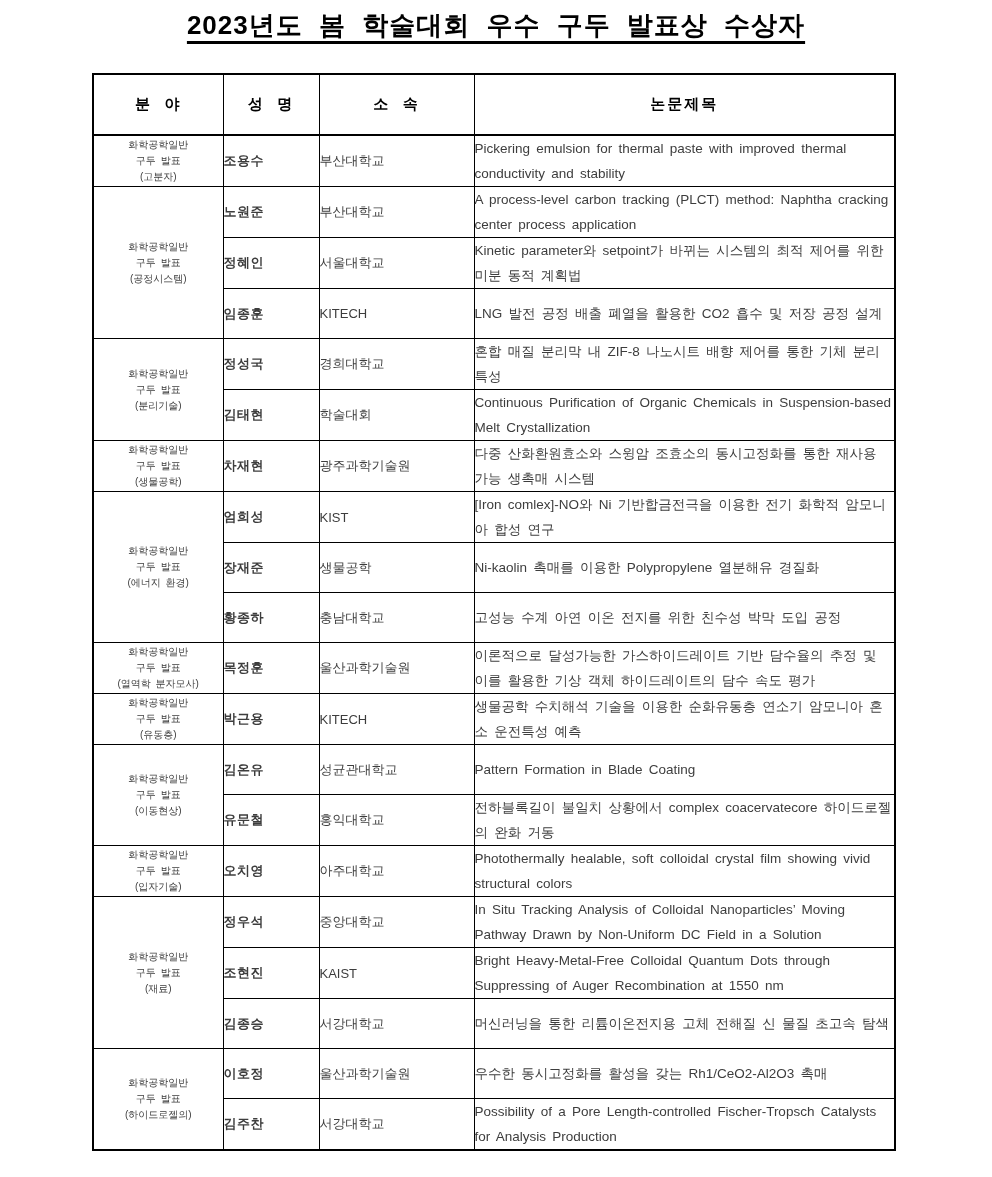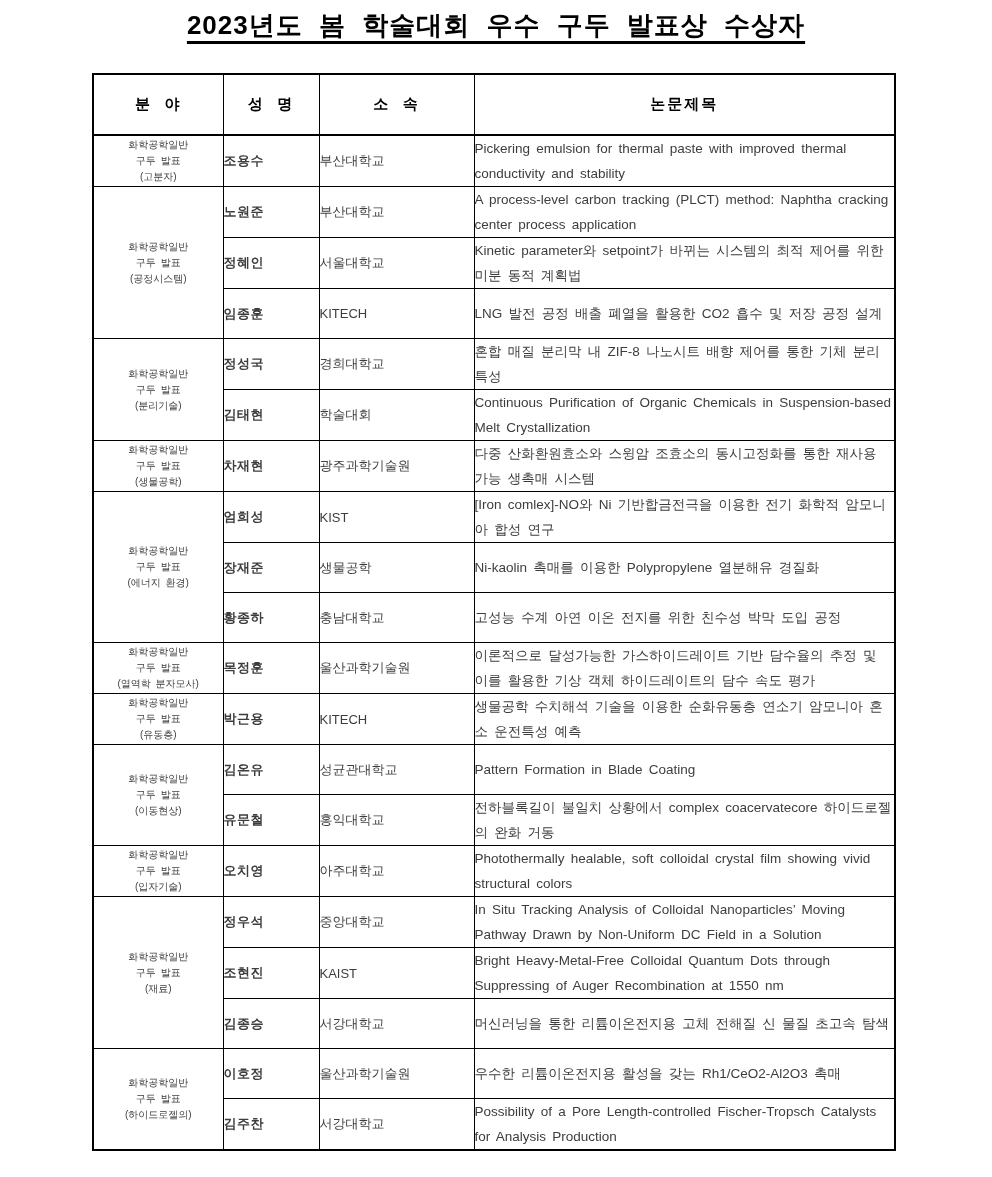--- a/index.html
+++ b/index.html
@@ -241,21 +241,21 @@
           <td class="paper-title-cell">머신러닝을 통한 리튬이온전지용 고체 전해질 신 물질 초고속 탐색</td>
         </tr>
         <tr>
           <td class="field-cell" rowspan="2">
             <div>화학공학일반</div>
             <div>구두 발표</div>
             <div>(하이드로젤의)</div>
           </td>
           <td class="name-cell">이호정</td>
           <td class="affiliation-cell">울산과학기술원</td>
-          <td class="paper-title-cell">우수한 리튬이온전지용 활성을 갖는 Rh1/CeO2-Al2O3 촉매</td>
+          <td class="paper-title-cell">우수한 동시고정화를 활성을 갖는 Rh1/CeO2-Al2O3 촉매</td>
         </tr>
         <tr>
           <td class="name-cell">김주찬</td>
           <td class="affiliation-cell">서강대학교</td>
           <td class="paper-title-cell">Possibility of a Pore Length-controlled Fischer-Tropsch Catalysts for Analysis Production</td>
         </tr>
       </tbody>
   </table>
 </div>
 

